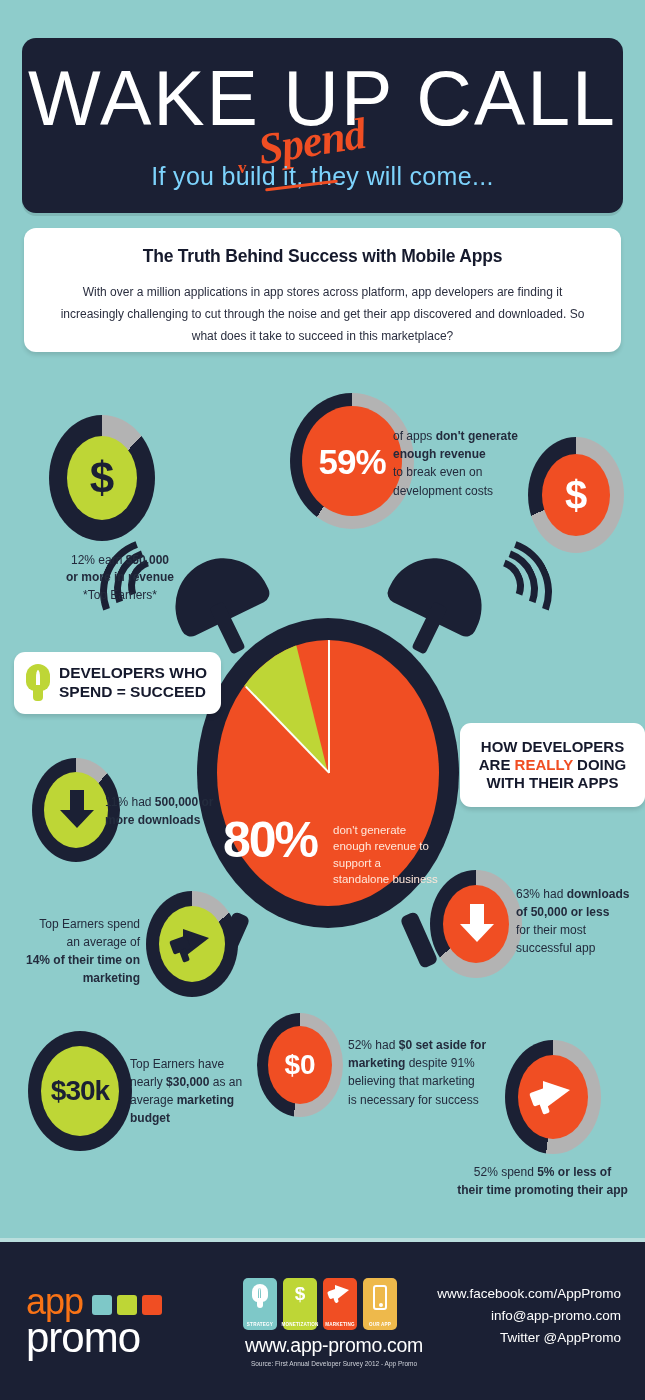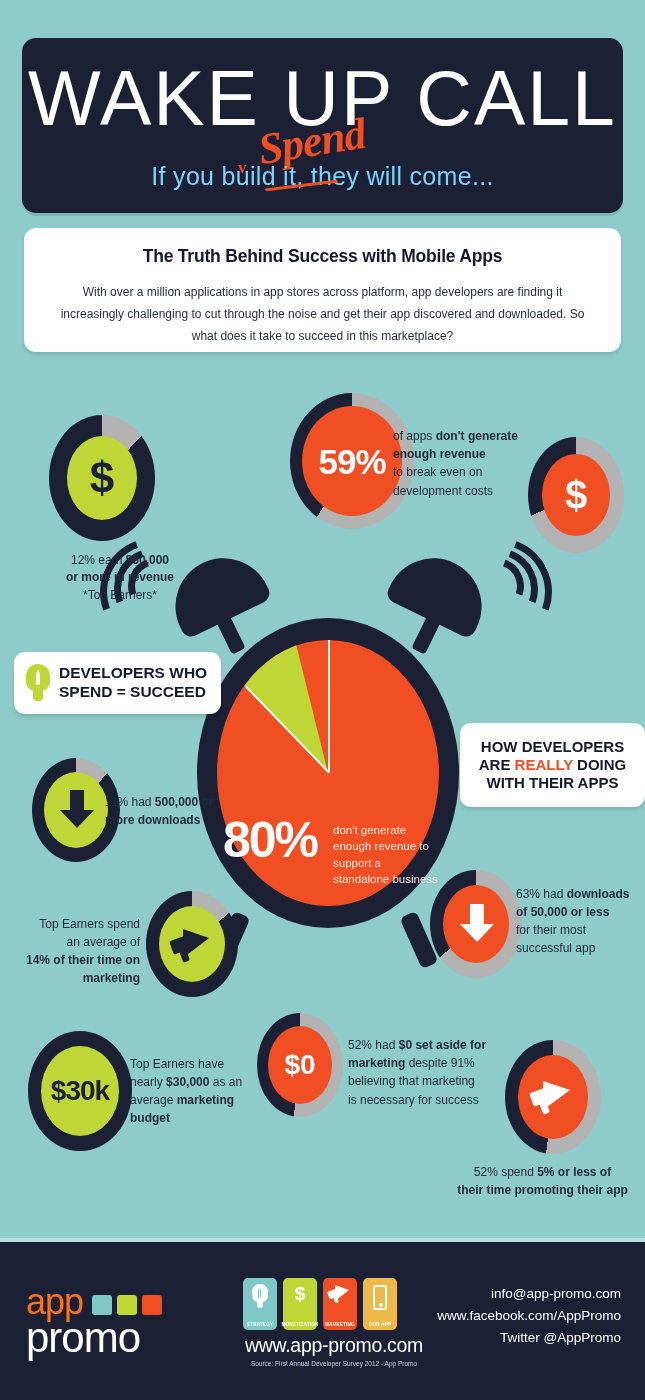--- a/index.html
+++ b/index.html
@@ -481,18 +481,18 @@
     </div>
     <div class="tile" style="background:#eeb94b;">
       <div class="phone-ico"></div>
       <div class="tile-label">OUR APP</div>
     </div>
   </div>
 
   <div class="site-url">www.app-promo.com</div>
   <div class="source-line">Source: First Annual Developer Survey 2012 - App Promo</div>
   <div class="contact">
+    <div>www.facebook.com/AppPromo</div>
     <div>info@app-promo.com</div>
-    <div>www.facebook.com/AppPromo</div>
     <div>Twitter @AppPromo</div>
   </div>
 
 </div>
 
 </body></html>

